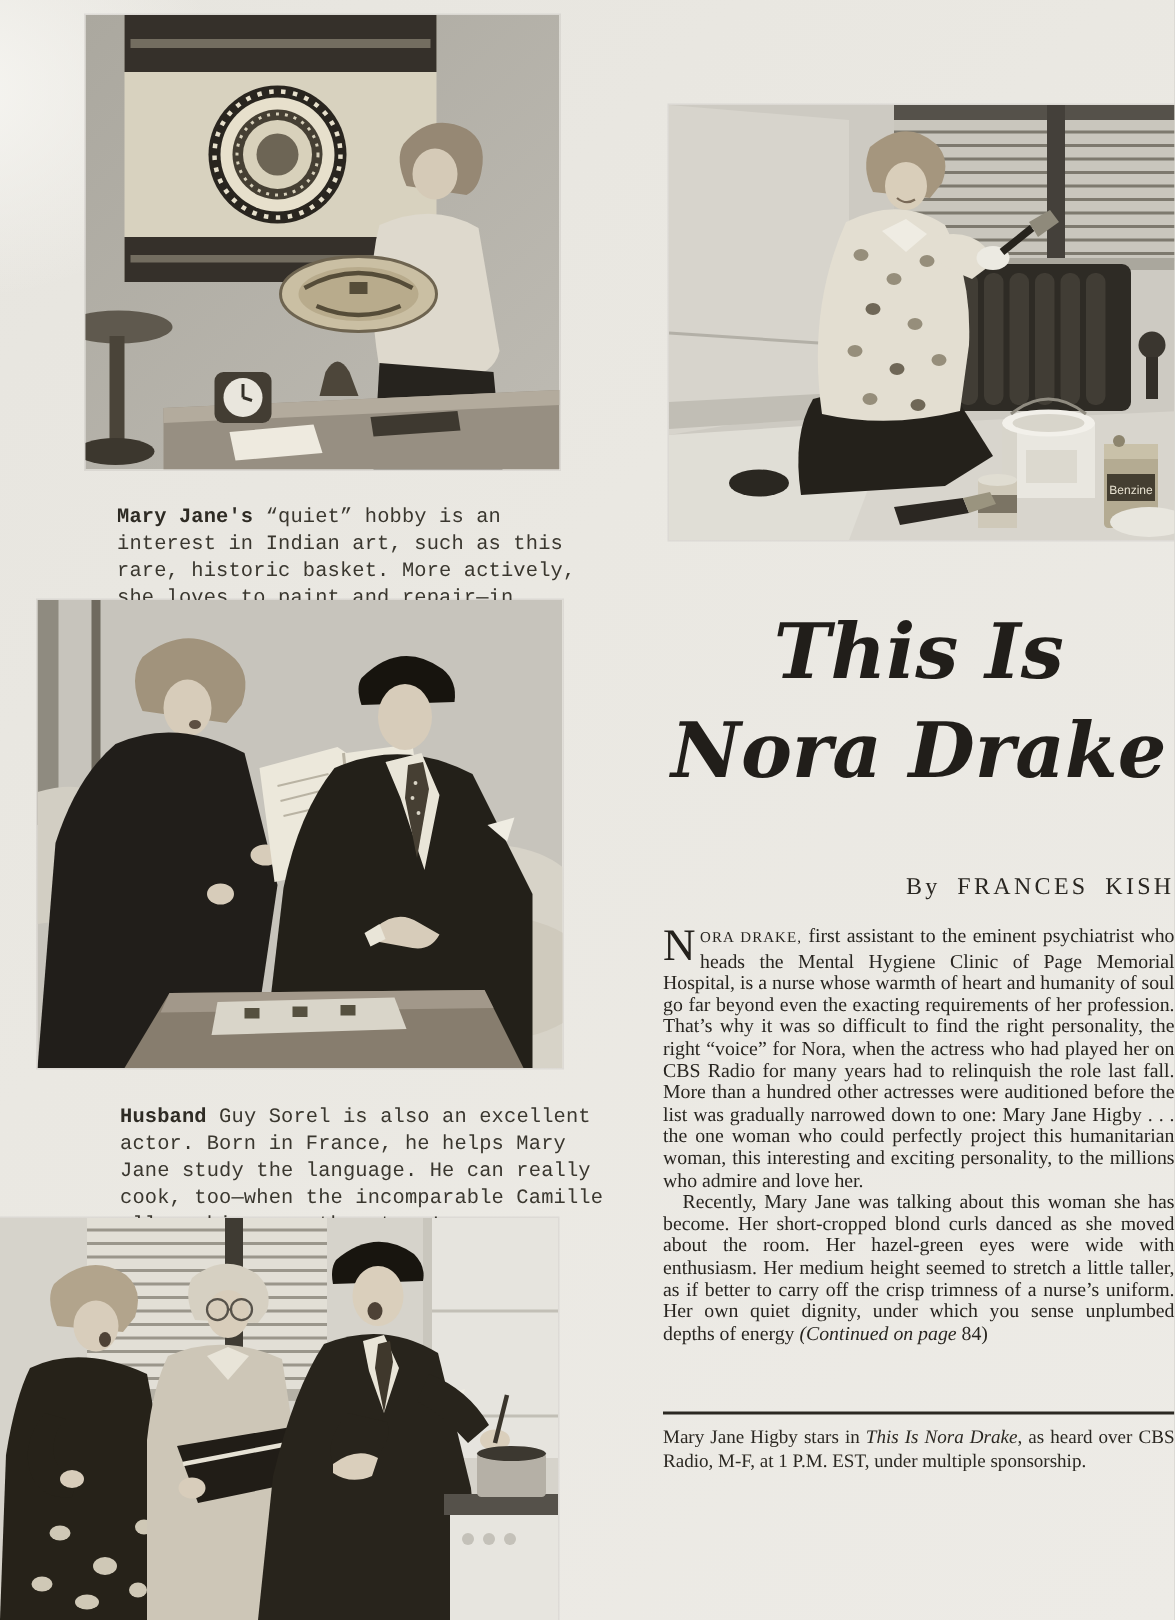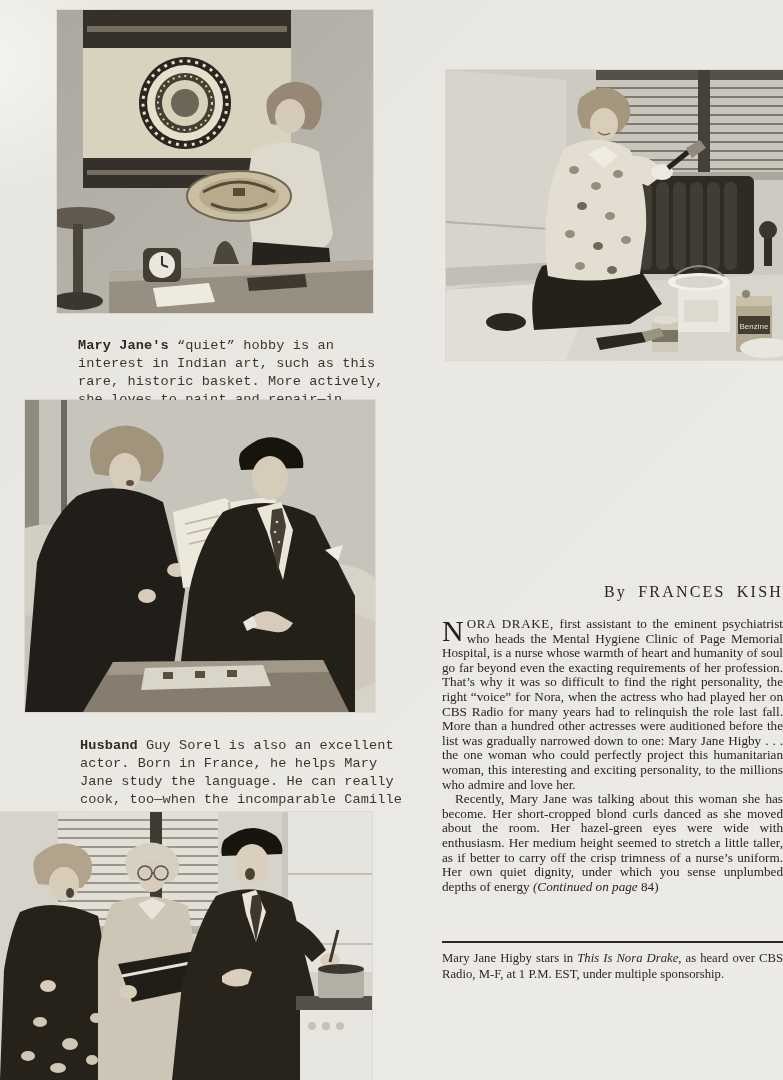--- a/index.html
+++ b/index.html
@@ -35,21 +35,21 @@
   .body-text{
     position:absolute;left:442px;top:617px;width:341px;
     font-size:13.2px;line-height:14.6px;text-align:justify;color:#282520;
   }
   .body-text p{margin:0;}
   .body-text p.indent{text-indent:13px;}
   .dropcap{
     float:left;font-size:30px;line-height:25px;height:26px;
     margin:1px 3px 0 0;color:#24211c;
   }
-  .smallcaps{font-size:13px;letter-spacing:.7px;}
+  .smallcaps{font-size:10px;letter-spacing:.7px;}
   .it{font-style:italic;}
   .rule{position:absolute;left:442px;top:941px;width:341px;height:2px;background:#2b2822;}
   .footnote{
     position:absolute;left:442px;top:950px;width:341px;margin:0;
     font-size:12.7px;line-height:16.4px;text-align:justify;color:#2b2822;
   }
 </style>
 </head>
 <body>
 
@@ -303,20 +303,21 @@
         <ellipse cx="219" cy="250" rx="13" ry="4" fill="#e0ddd2"></ellipse>
       </g>
       <g>
         <path d="M150,268 l46,-6 l4,10 l-46,8 z" fill="#2b2722"></path>
         <path d="M196,262 l18,-4 l4,8 l-18,6 z" fill="#9a947f"></path>
       </g>
       <ellipse cx="320" cy="278" rx="26" ry="10" fill="#e8e6de"></ellipse>
     </svg>
   </figure>
 
+  <h1 class="title"><span>This Is</span><br><span>Nora Drake</span></h1>
 
   <div class="byline">By FRANCES KISH</div>
 
   <div class="body-text">
     <p><span class="dropcap">N</span><span class="smallcaps">ORA DRAKE,</span><span> first assistant to the eminent psychiatrist who heads the Mental Hygiene Clinic of Page Memorial Hospital, is a nurse whose warmth of heart and humanity of soul go far beyond even the exacting requirements of her profession. That’s why it was so difficult to find the right personality, the right “voice” for Nora, when the actress who had played her on CBS Radio for many years had to relinquish the role last fall. More than a hundred other actresses were auditioned before the list was gradually narrowed down to one: Mary Jane Higby . . . the one woman who could perfectly project this humanitarian woman, this interesting and exciting personality, to the millions who admire and love her.</span></p>
     <p class="indent"><span>Recently, Mary Jane was talking about this woman she has become. Her short-cropped blond curls danced as she moved about the room. Her hazel-green eyes were wide with enthusiasm. Her medium height seemed to stretch a little taller, as if better to carry off the crisp trimness of a nurse’s uniform. Her own quiet dignity, under which you sense unplumbed depths of energy </span><span class="it">(Continued on page</span><span> 84)</span></p>
   </div>
 
   <div class="rule"></div>
 

